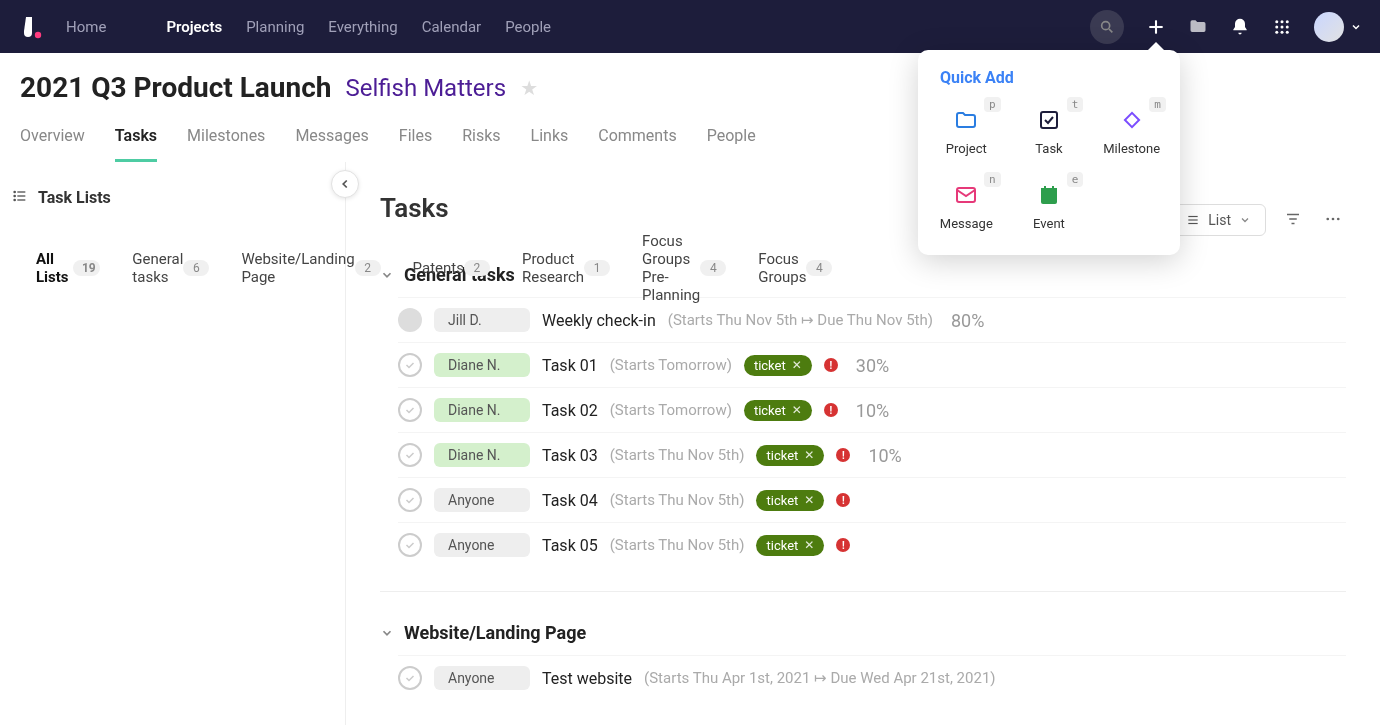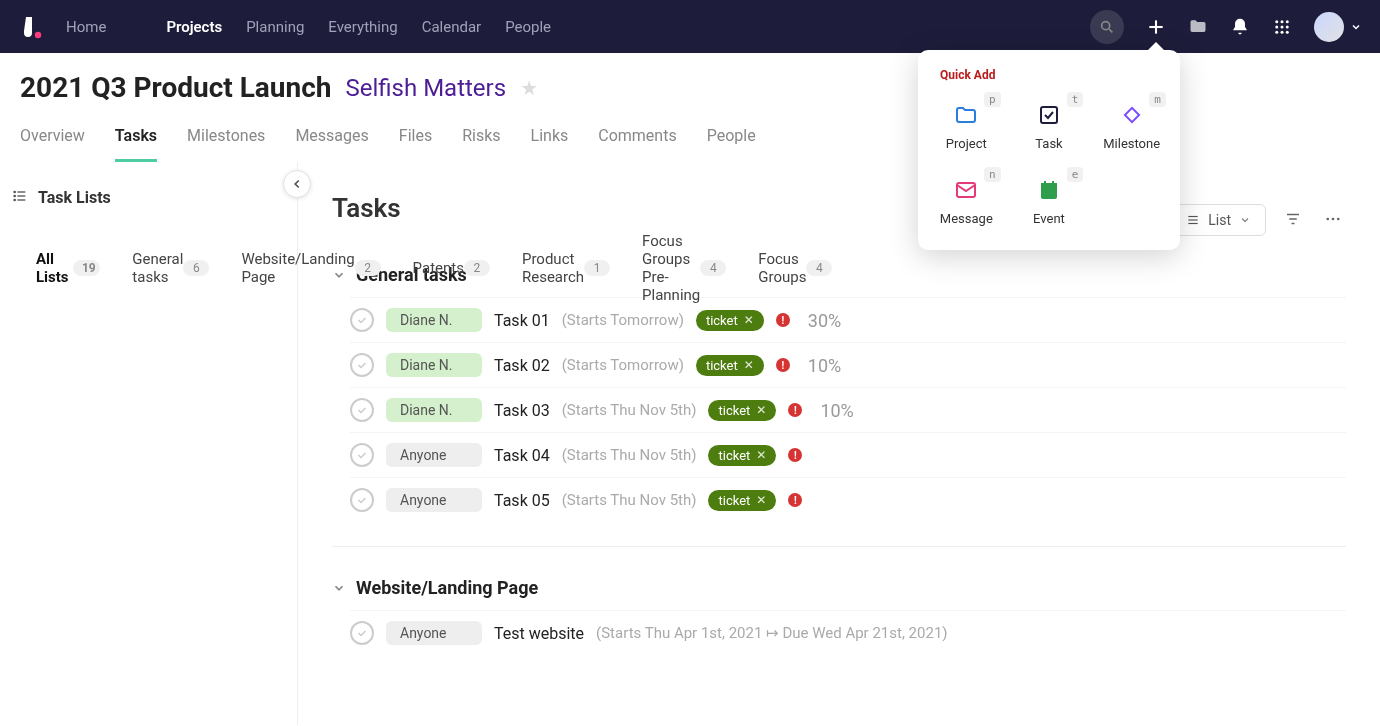--- a/index.html
+++ b/index.html
@@ -21,21 +21,21 @@
   .page-header { padding: 18px 20px 0 20px; display: flex; align-items: center; gap: 14px; }
   .page-header h1 { font-size: 28px; font-weight: 700; color: #222; }
   .subtitle { font-size: 24px; color: #4c1d95; font-weight: 400; }
   .star { color: #ddd; font-size: 20px; cursor:pointer;}
   
   .sec-tabs { display: flex; gap: 30px; padding: 22px 20px 0 20px; border-bottom: 0; color: #888; font-size: 16px; }
   .sec-tabs a { text-decoration:none; color:#888; padding-bottom: 14px; cursor:pointer;}
   .sec-tabs a.active { color: #222; font-weight: 600; border-bottom: 3px solid #4ecca3; }
   
   .main { display: flex; height: calc(726px - 53px - 56px - 54px); }
-  .sidebar { width: 298px; border-right: 1px solid #eee; padding: 20px 16px 0 12px; position:relative;}
+  .sidebar { width: 346px; border-right: 1px solid #eee; padding: 20px 16px 0 12px; position:relative;}
   .sidebar-title-row { display:flex; align-items:center; gap:10px; padding: 6px 0 18px 0;}
   .sidebar-title { font-weight: 700; font-size: 16px; }
   .list-items { display: flex; flex-direction: row; gap: 0; }
   .list-item { display:flex; justify-content:space-between; align-items:center; padding: 7px 8px 7px 24px; border-radius: 6px; font-size: 15px; color:#444; cursor:pointer;}
   .list-item.active { font-weight: 700; color:#111; }
   .count { background:#f0f0f0; color:#888; border-radius: 10px; padding: 1px 9px; font-size: 12px; min-width: 26px; text-align:center;}
   .collapse-handle { position:absolute; top:8px; right:-14px; width:28px; height:28px; border-radius:50%; background:#fff; border:1px solid #e2e2e2; display:flex; align-items:center; justify-content:center; box-shadow:0 1px 4px rgba(0,0,0,0.1); cursor:pointer;}
   
   .content { flex:1; padding: 18px 34px 0 34px; overflow-y:auto;}
   .content-head { display:flex; align-items:center; justify-content: space-between; margin-bottom: 28px;}
@@ -55,21 +55,21 @@
   .tag { background:#4d7c0f; color:#fff; border-radius: 14px; padding: 3px 10px; font-size: 13px; display:inline-flex; align-items:center; gap:6px; cursor:pointer;}
   .tag-x { font-size: 12px; opacity:0.85; }
   .alert-dot { width:14px; height:14px; border-radius:50%; background:#d63333; color:#fff; font-size:10px; display:flex; align-items:center; justify-content:center; font-weight:bold; cursor:pointer;}
   .percent { color:#999; font-size: 18px; margin-left: 6px;}
   .add-task-btn { background:#5cc89a; color:#fff; border:none; border-radius:6px; padding: 8px 16px; font-size: 15px; display:inline-flex; align-items:center; gap:8px; cursor:pointer; margin-left:18px; margin-top:10px;}
   .completed-link { color:#3a8dde; font-size: 14px; margin-left: 14px; cursor:pointer;}
   hr.sep { border:none; border-top:1px solid #eee; margin: 24px 0 30px 0;}
   
   .popover { position:absolute; top: 50px; right: 200px; width: 262px; background:#fff; border-radius:10px; box-shadow: 0 6px 30px rgba(0,0,0,0.18); padding: 14px 10px 14px 10px; z-index: 50;}
   .popover::before { content:""; position:absolute; top:-8px; left:230px; width:0;height:0;border-left:8px solid transparent;border-right:8px solid transparent;border-bottom:8px solid #fff;}
-  .popover-title { font-weight:700; font-size: 12px; padding: 4px 8px 10px 12px; color:#b91c1c;}
+  .popover-title { font-weight:700; font-size: 16px; padding: 4px 8px 10px 12px; color:#3b82f6;}
   .qa-grid { display:grid; grid-template-columns: repeat(3, 1fr); gap: 6px; }
   .qa-item { position:relative; display:flex; flex-direction:column; align-items:center; gap:8px; padding: 10px 2px; border-radius:8px; cursor:pointer;}
   .qa-item .kbd { position:absolute; top:0; right:4px; background:#f1f1f1; border-radius:4px; padding: 1px 5px; font-size: 11px; color:#888; font-family:monospace;}
   .qa-label { font-size: 13px; color:#333;}
   .qa-icon { width:26px; height:26px; display:flex; align-items:center; justify-content:center;}
 </style>
 </head>
 <body>
 
 <div class="topnav">
@@ -235,20 +235,27 @@
       </div>
     </div>
     <div id="groups">
         <div class="group-header">
           <svg width="14" height="14" viewBox="0 0 24 24" fill="none" stroke="#888" stroke-width="3">
             <polyline points="6 9 12 15 18 9"></polyline>
           </svg>
           <span>General tasks</span>
         </div>
         <div class="task-row">
+          <div class="check solid"></div>
+          <div class="assignee">Jill D.</div>
+          <span class="task-title">Weekly check-in</span>
+          <span class="task-meta">(Starts Thu Nov 5th ↦ Due Thu Nov 5th)</span>
+          <span class="percent">80%</span>
+        </div>
+        <div class="task-row">
           <div class="check">
             <svg width="12" height="12" viewBox="0 0 24 24" fill="none" stroke="#ccc" stroke-width="3">
               <polyline points="5 12 10 17 19 8"></polyline>
             </svg>
           </div>
           <div class="assignee green">Diane N.</div>
           <span class="task-title">Task 01</span>
           <span class="task-meta">(Starts Tomorrow)</span>
           <span class="tag">
             <span>ticket</span>

